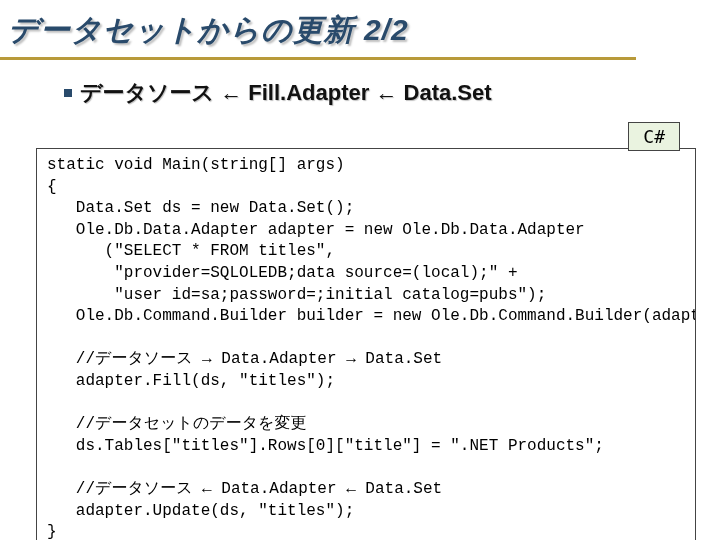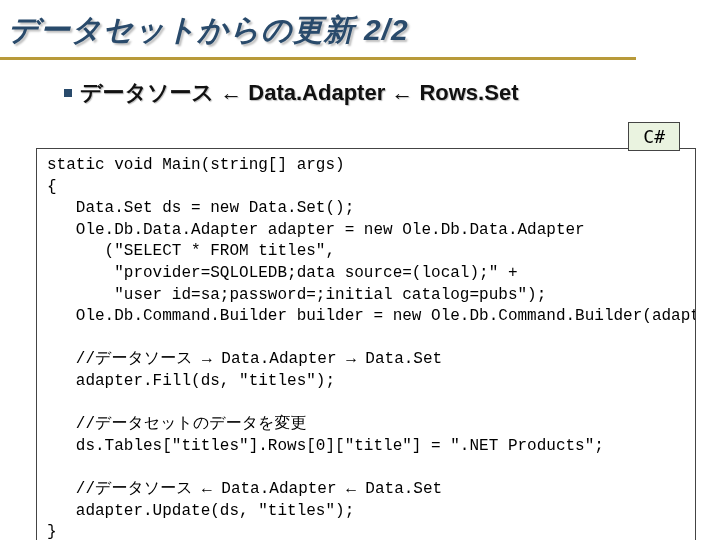--- a/index.html
+++ b/index.html
@@ -93,21 +93,21 @@
 </head>
 <body>
 
 <div class="slide">
 
   <div class="title">データセットからの更新 2/2</div>
 
   <div class="section">
     <div class="h3row">
       <div class="bullet-sm"></div>
-      <div class="h3">データソース ← Data.Adapter ← Rows.Set</div>
+      <div class="h3">データソース ← Fill.Adapter ← Data.Set</div>
     </div>
   </div>
 
   <div class="codewrap">
     <div class="badge">C#</div>
     <div class="codebox">static void Main(string[] args)
 {
    Data.Set ds = new Data.Set();
    Ole.Db.Data.Adapter adapter = new Ole.Db.Data.Adapter
       ("SELECT * FROM titles",

